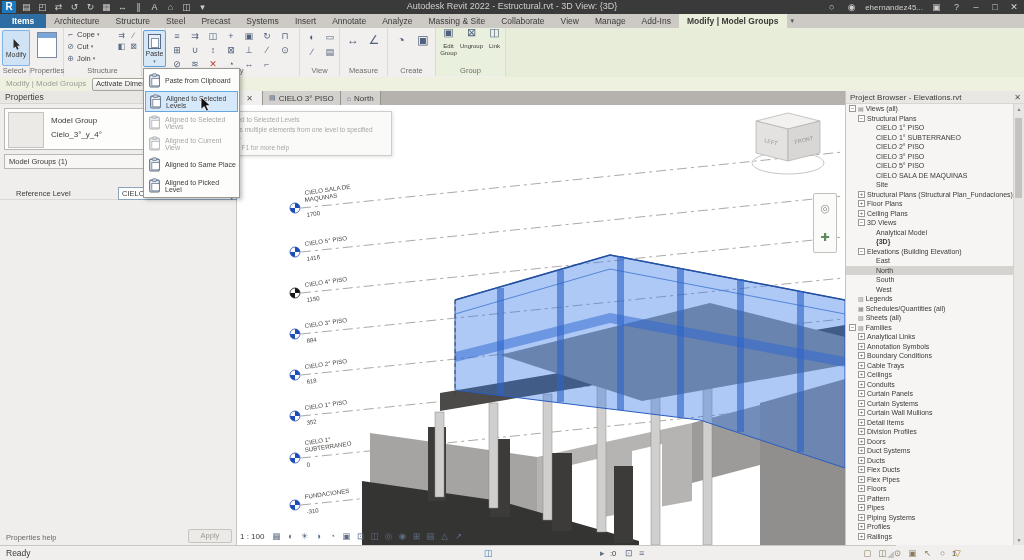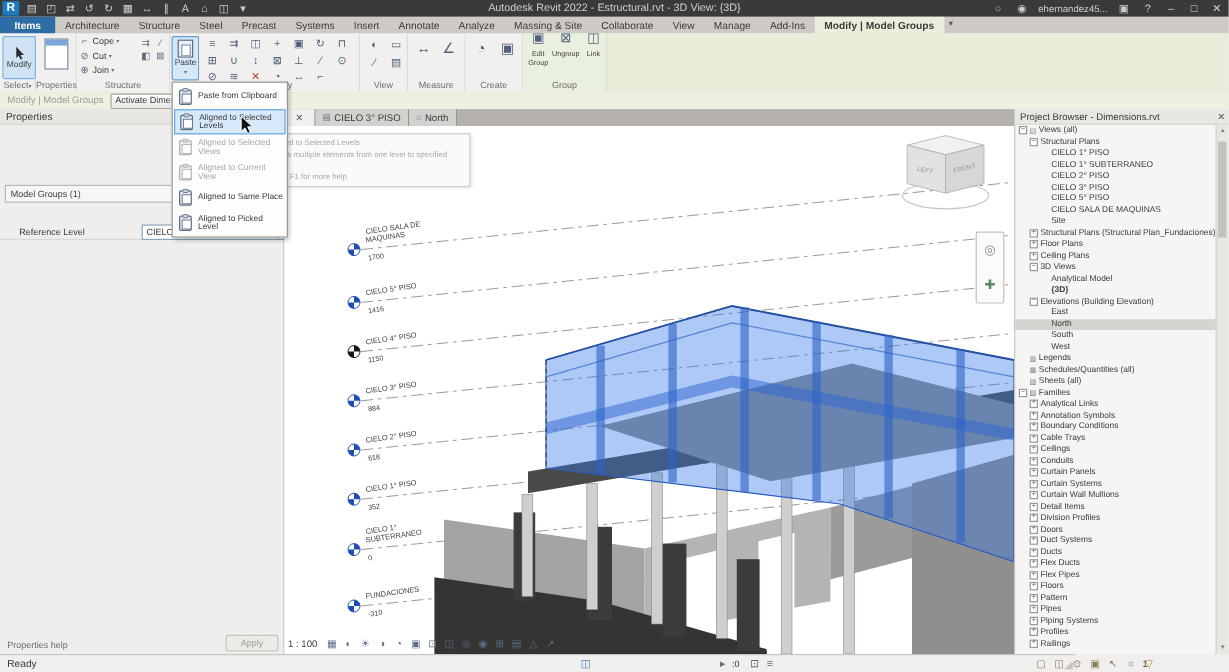--- a/index.html
+++ b/index.html
@@ -315,20 +315,25 @@
   </div>
 </div>
 
 <div id="optionsbar" class="abs">
   <span id="ob-context">Modify | Model Groups</span>
   <div id="ob-activate">Activate Dimensions</div>
 </div>
 
 <div id="properties-panel" class="abs">
   <div id="pp-header">Properties</div>
+  <div id="pp-typebox">
+    <div id="pp-thumb"></div>
+    <div class="pp-tl" style="top:7px;">Model Group</div>
+    <div class="pp-tl" style="top:21px;">Cielo_3°_y_4°</div>
+  </div>
   <div id="pp-selector">
     <span>Model Groups (1)</span>
     <span class="caret">▾</span>
   </div>
   <div class="prow" style="top:96px;">
     <div class="plbl">Reference Level</div>
     <div class="pval combo">
       <span>CIELO 2° PISO</span>
       <span class="caret">▾</span>
     </div>
@@ -488,21 +493,21 @@
         <span class="vci">⊞</span>
         <span class="vci">▤</span>
         <span class="vci">△</span>
         <span class="vci">↗</span>
       </span>
   </div>
 </div>
 
 <div id="browser" class="abs">
   <div id="pb-header">
-    <span>Project Browser - Dimensions.rvt</span>
+    <span>Project Browser - Elevations.rvt</span>
     <span id="pb-close">✕</span>
   </div>
   <div id="tree">
       <div class="trow" style="padding-left: 3px;">
         <span class="exp">−</span>
         <span class="ticon">▤</span>
         <span class="tlabel">Views (all)</span>
       </div>
       <div class="trow" style="padding-left: 12px;">
         <span class="exp">−</span>

